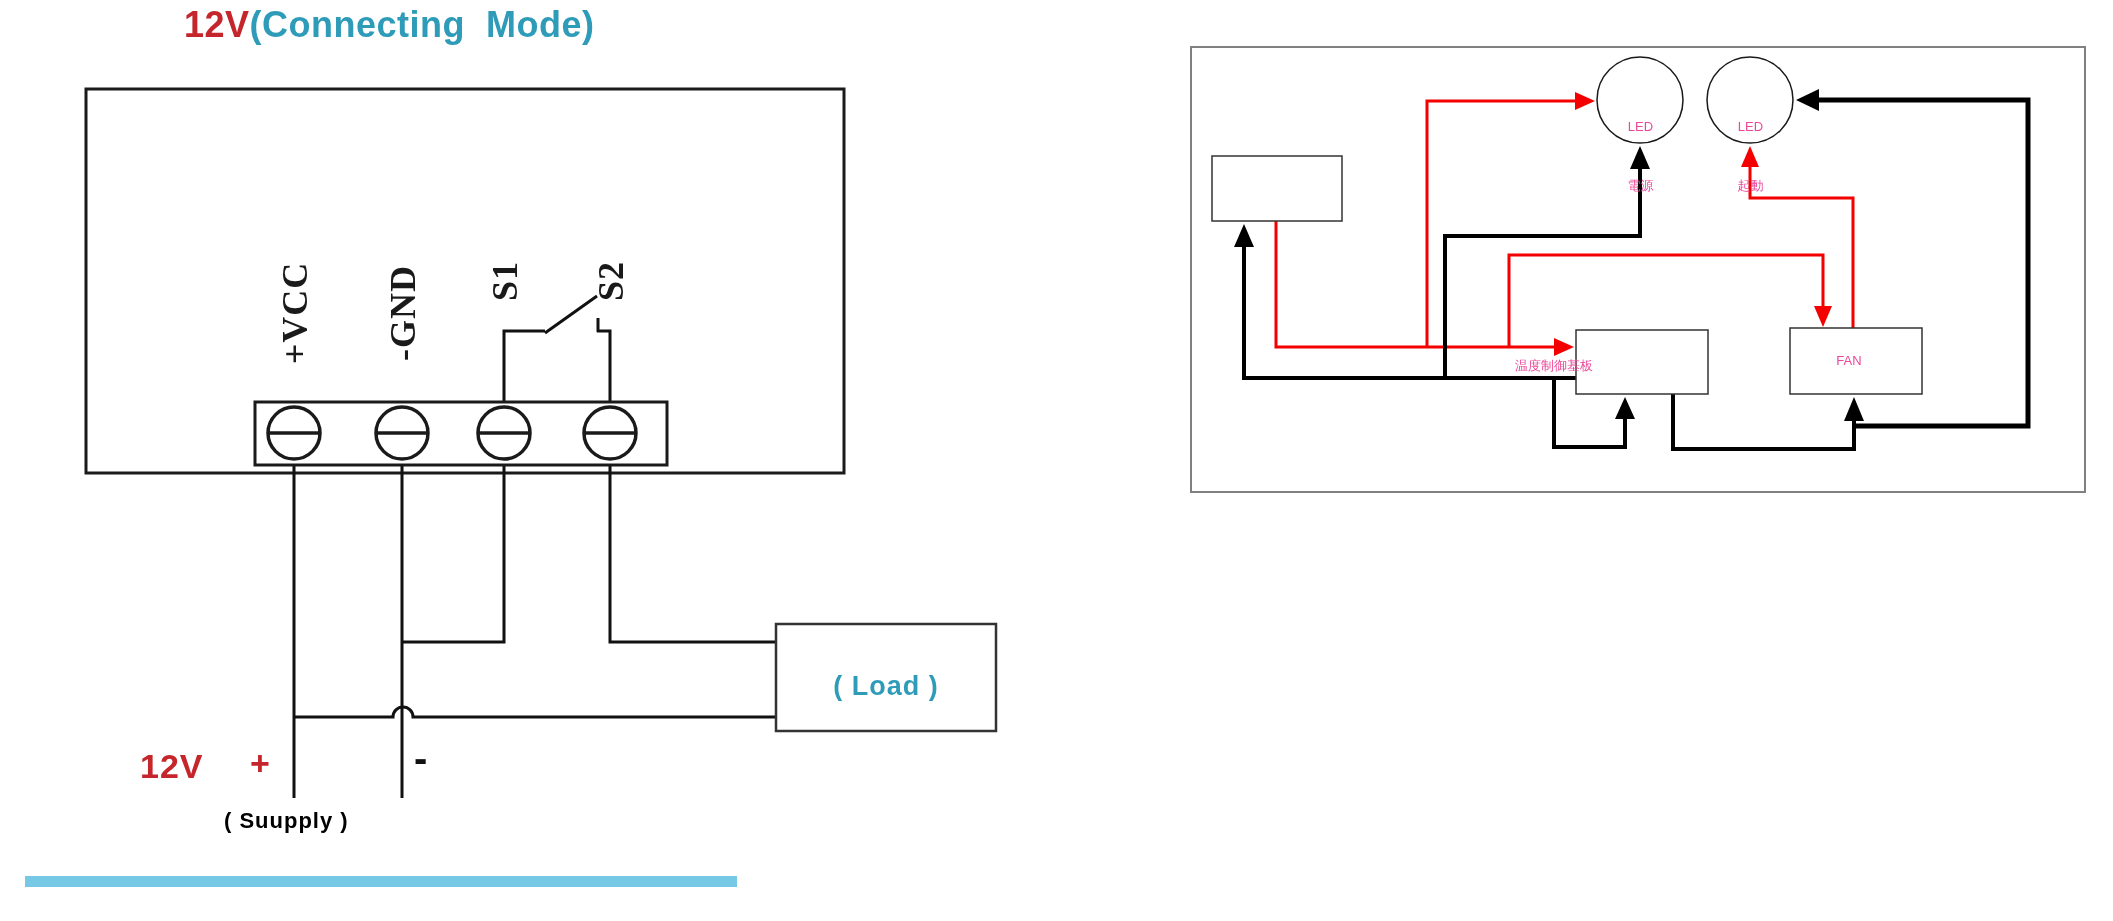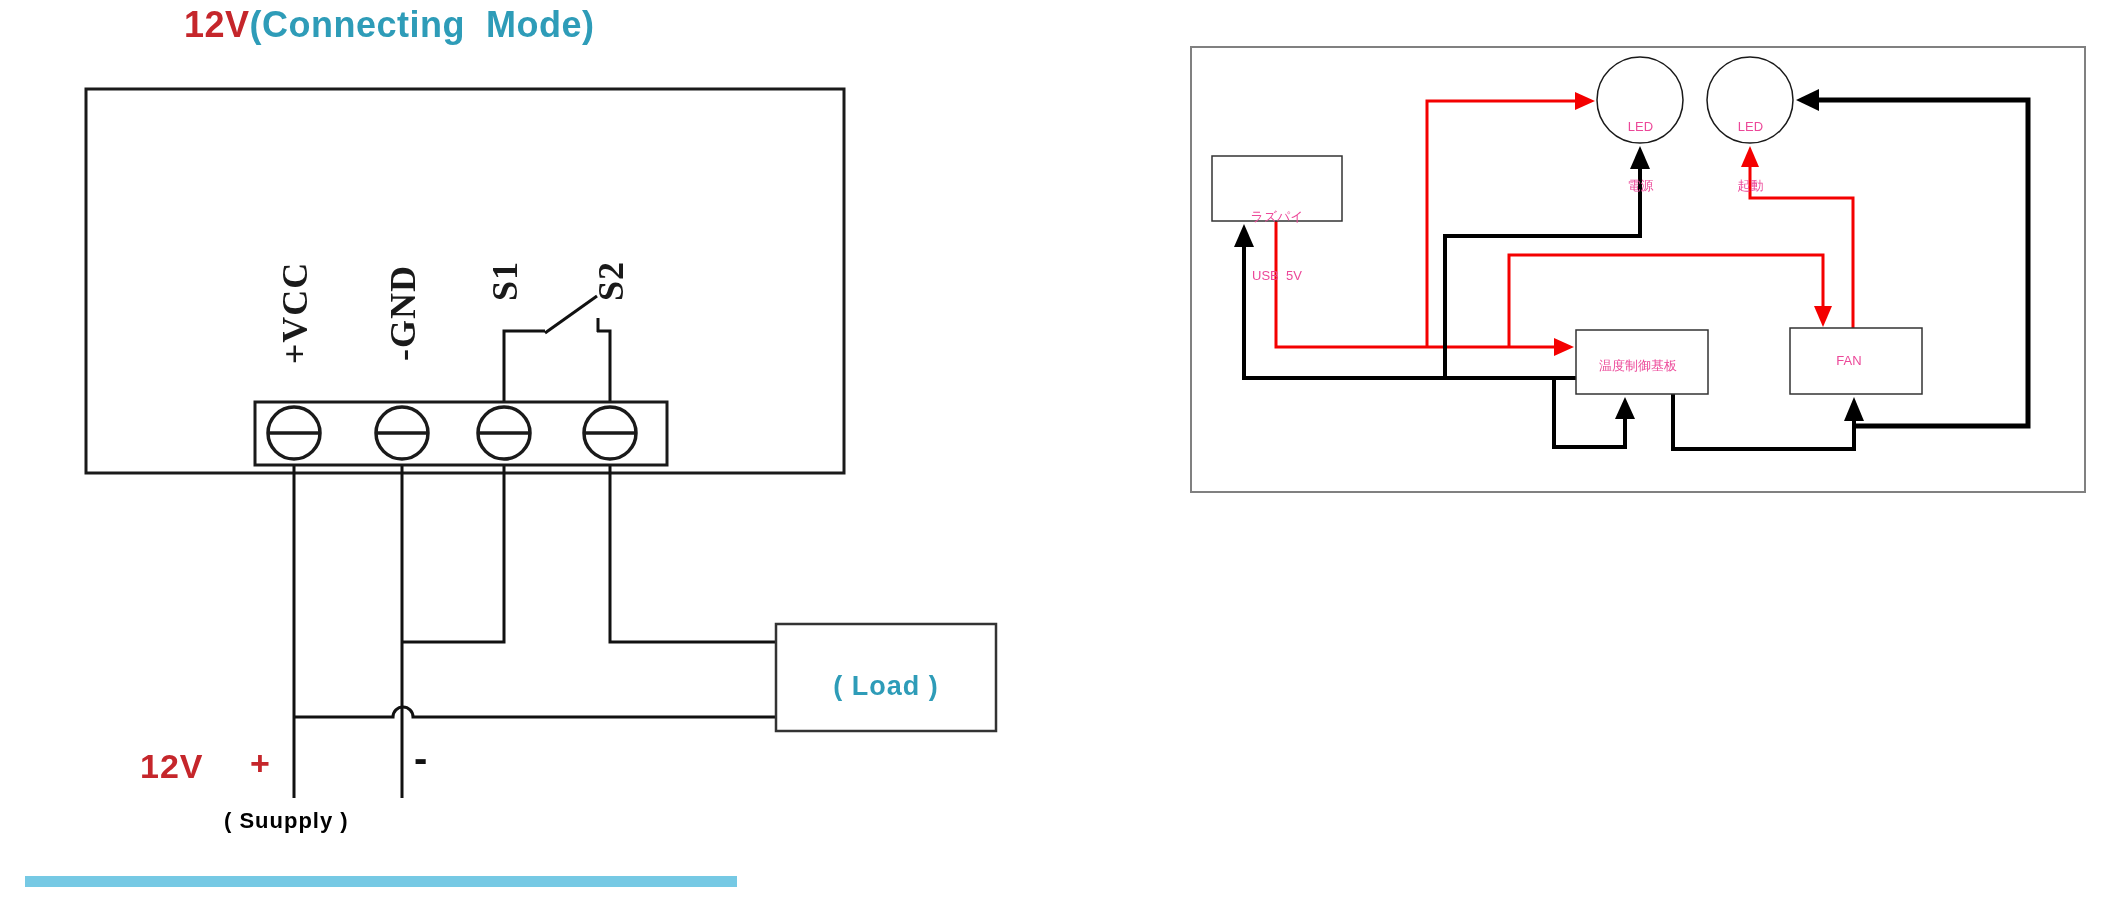--- a/index.html
+++ b/index.html
@@ -23,21 +23,21 @@
   .supply-label{left:224px;top:808px;font-size:22px;font-weight:bold;color:#000000;
                 letter-spacing:1px;white-space:pre;}
   .load-label{left:776px;top:624px;width:220px;height:125px;display:flex;align-items:center;
               justify-content:center;font-size:27px;font-weight:bold;color:#2e9cb8;
               letter-spacing:1px;white-space:pre;}
   
   .node-text{color:#ec4899;text-align:center;font-size:13px;line-height:1.5;white-space:pre;}
   .n-ledpower{left:1598px;top:78px;width:85px;}
   .n-ledstart{left:1708px;top:78px;width:85px;}
   .n-raspi{left:1212px;top:168px;width:130px;}
-  .n-temp{left:1572px;top:330px;width:132px;height:72px;display:flex;align-items:center;justify-content:center;}
+  .n-temp{left:1488px;top:330px;width:132px;height:72px;display:flex;align-items:center;justify-content:center;}
   .n-fan{left:1790px;top:328px;width:118px;height:66px;display:flex;align-items:center;justify-content:center;}
 </style>
 </head>
 <body>
 
 <div id="root">
 
   <svg id="wires" width="2113" height="921" viewBox="0 0 2113 921" xmlns="http://www.w3.org/2000/svg">
 
     <rect x="86" y="89" width="758" height="384" fill="none" stroke="#1a1a1a" stroke-width="3"></rect>
@@ -119,20 +119,16 @@
   <div class="abs supply-label">( Suupply )</div>
 
   <div class="abs node-text n-ledpower">
     <div>LED</div>
     <div>電源</div>
   </div>
   <div class="abs node-text n-ledstart">
     <div>LED</div>
     <div>起動</div>
   </div>
-  <div class="abs node-text n-raspi">
-    <div>ラズパイ</div>
-    <div>USB  5V</div>
-  </div>
   <div class="abs node-text n-temp">温度制御基板</div>
   <div class="abs node-text n-fan">FAN</div>
 
 </div>
 
 </body></html>

